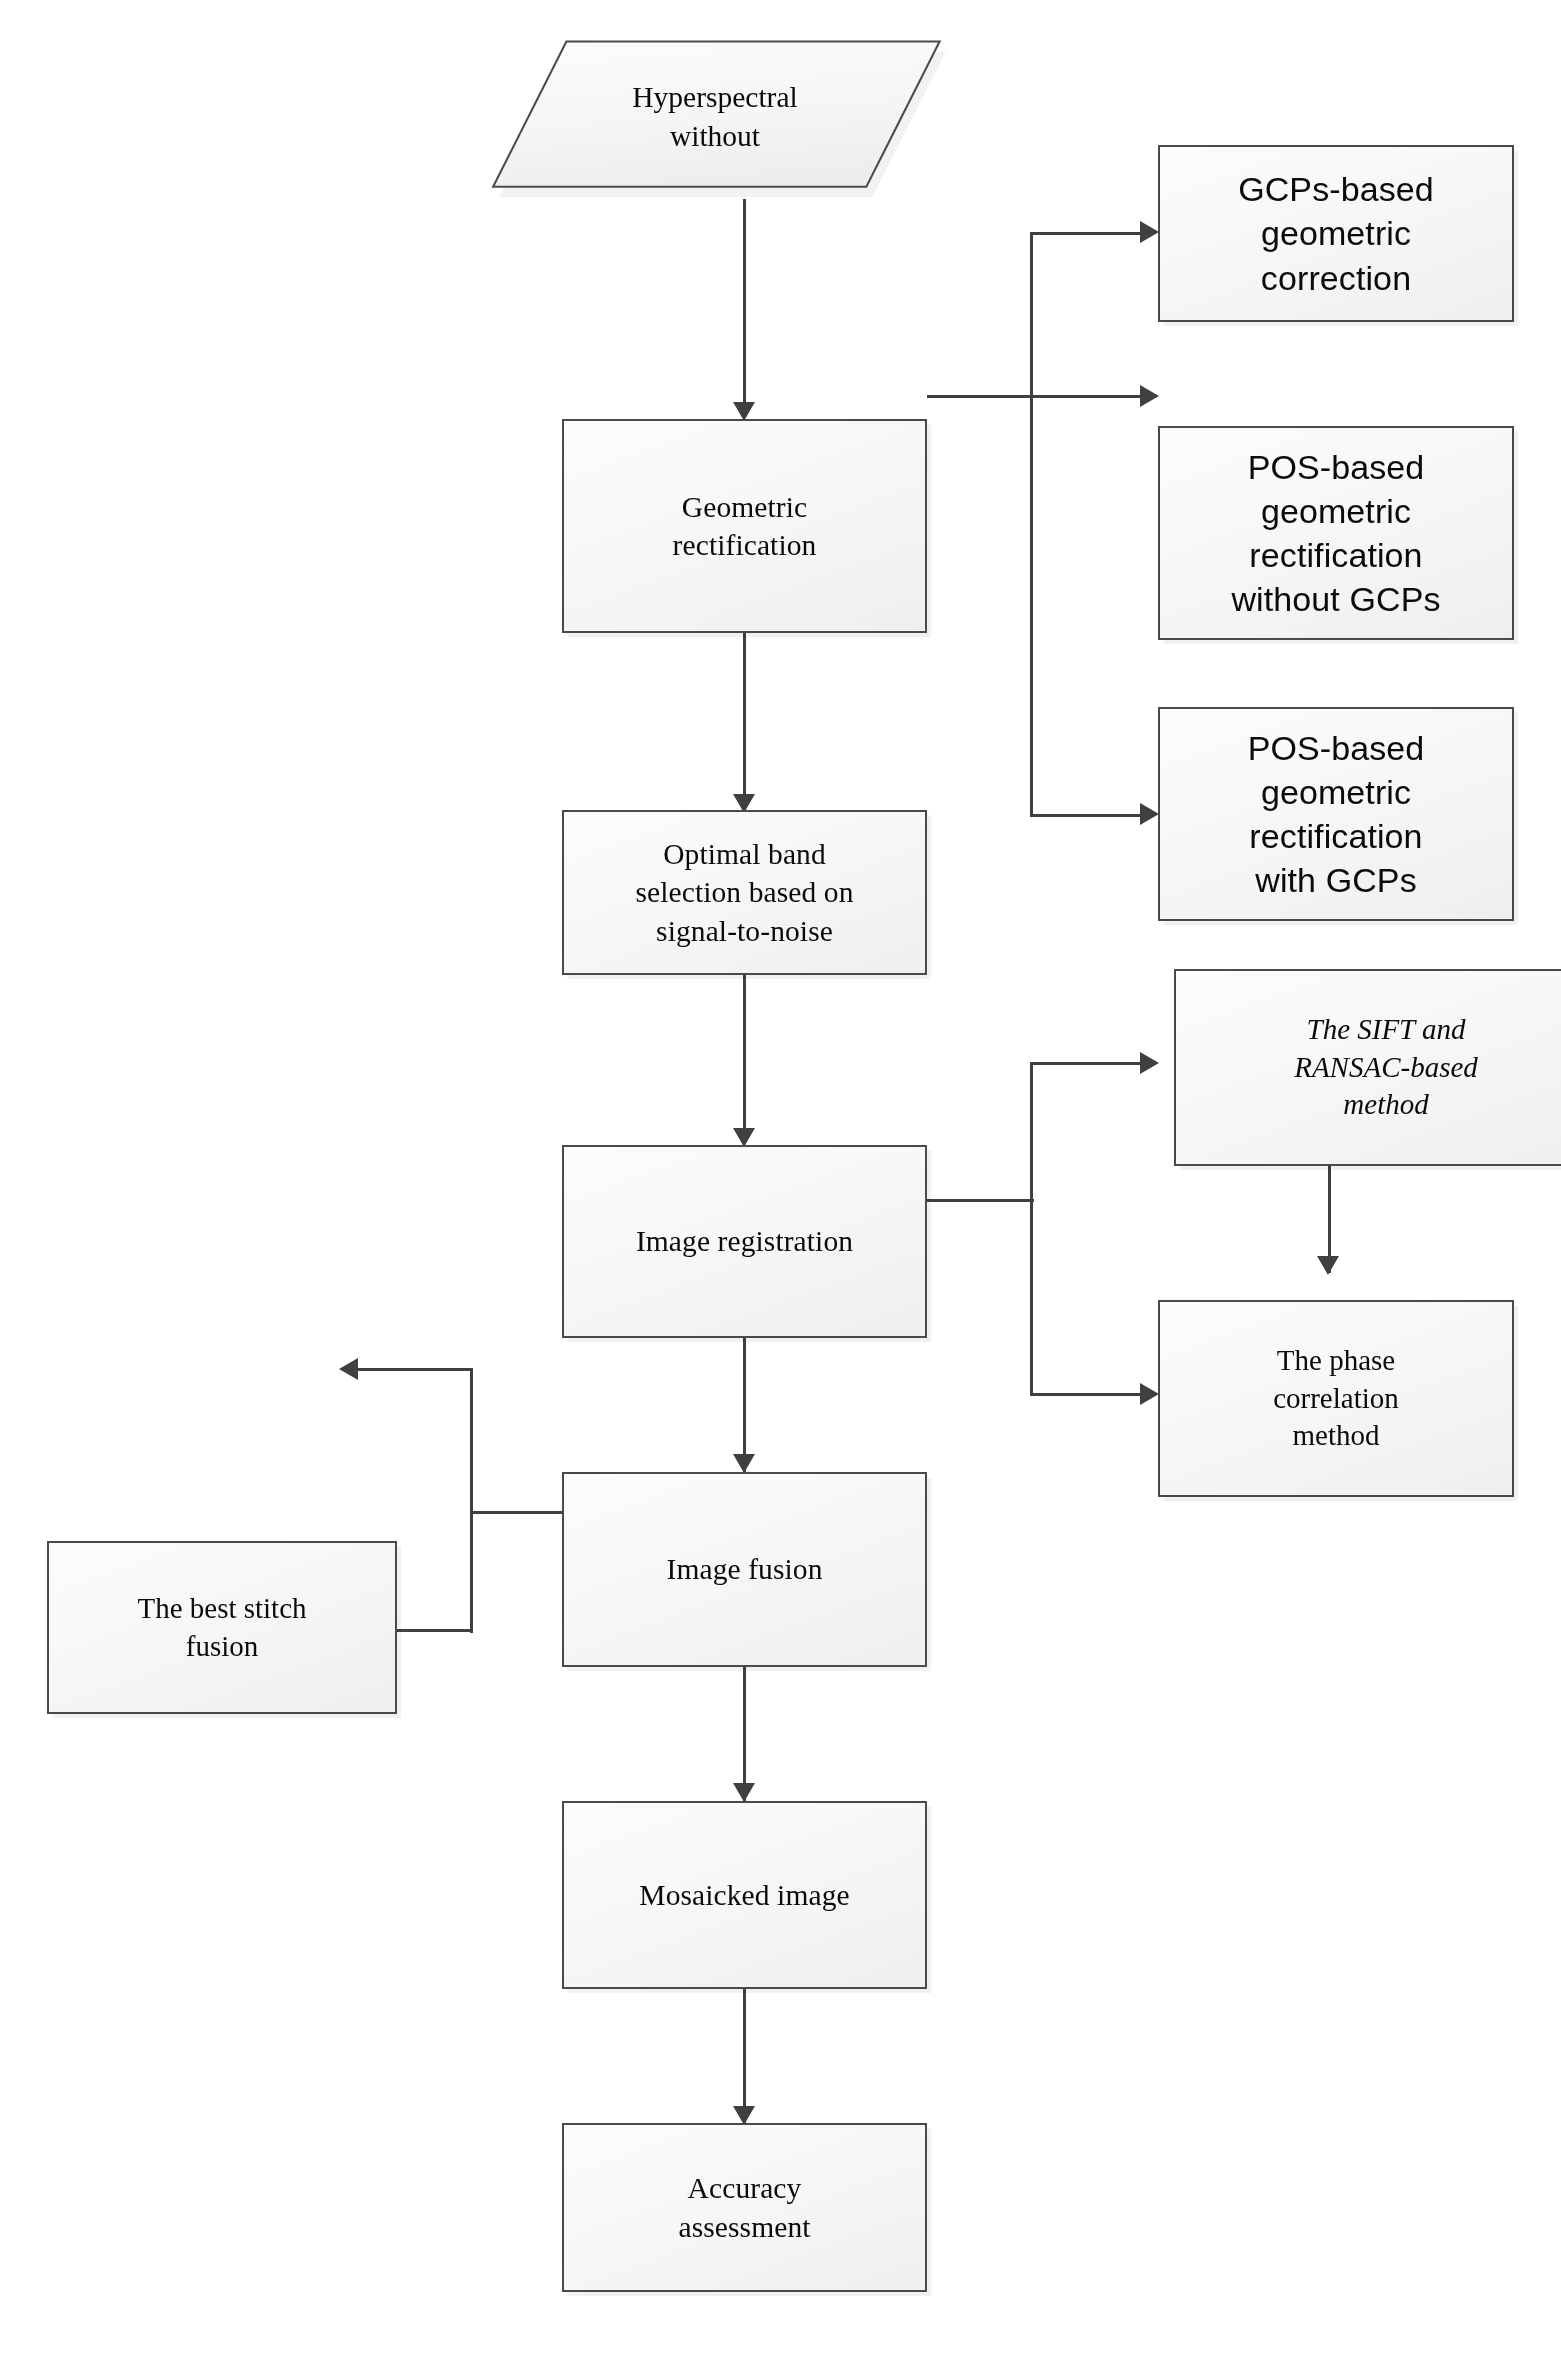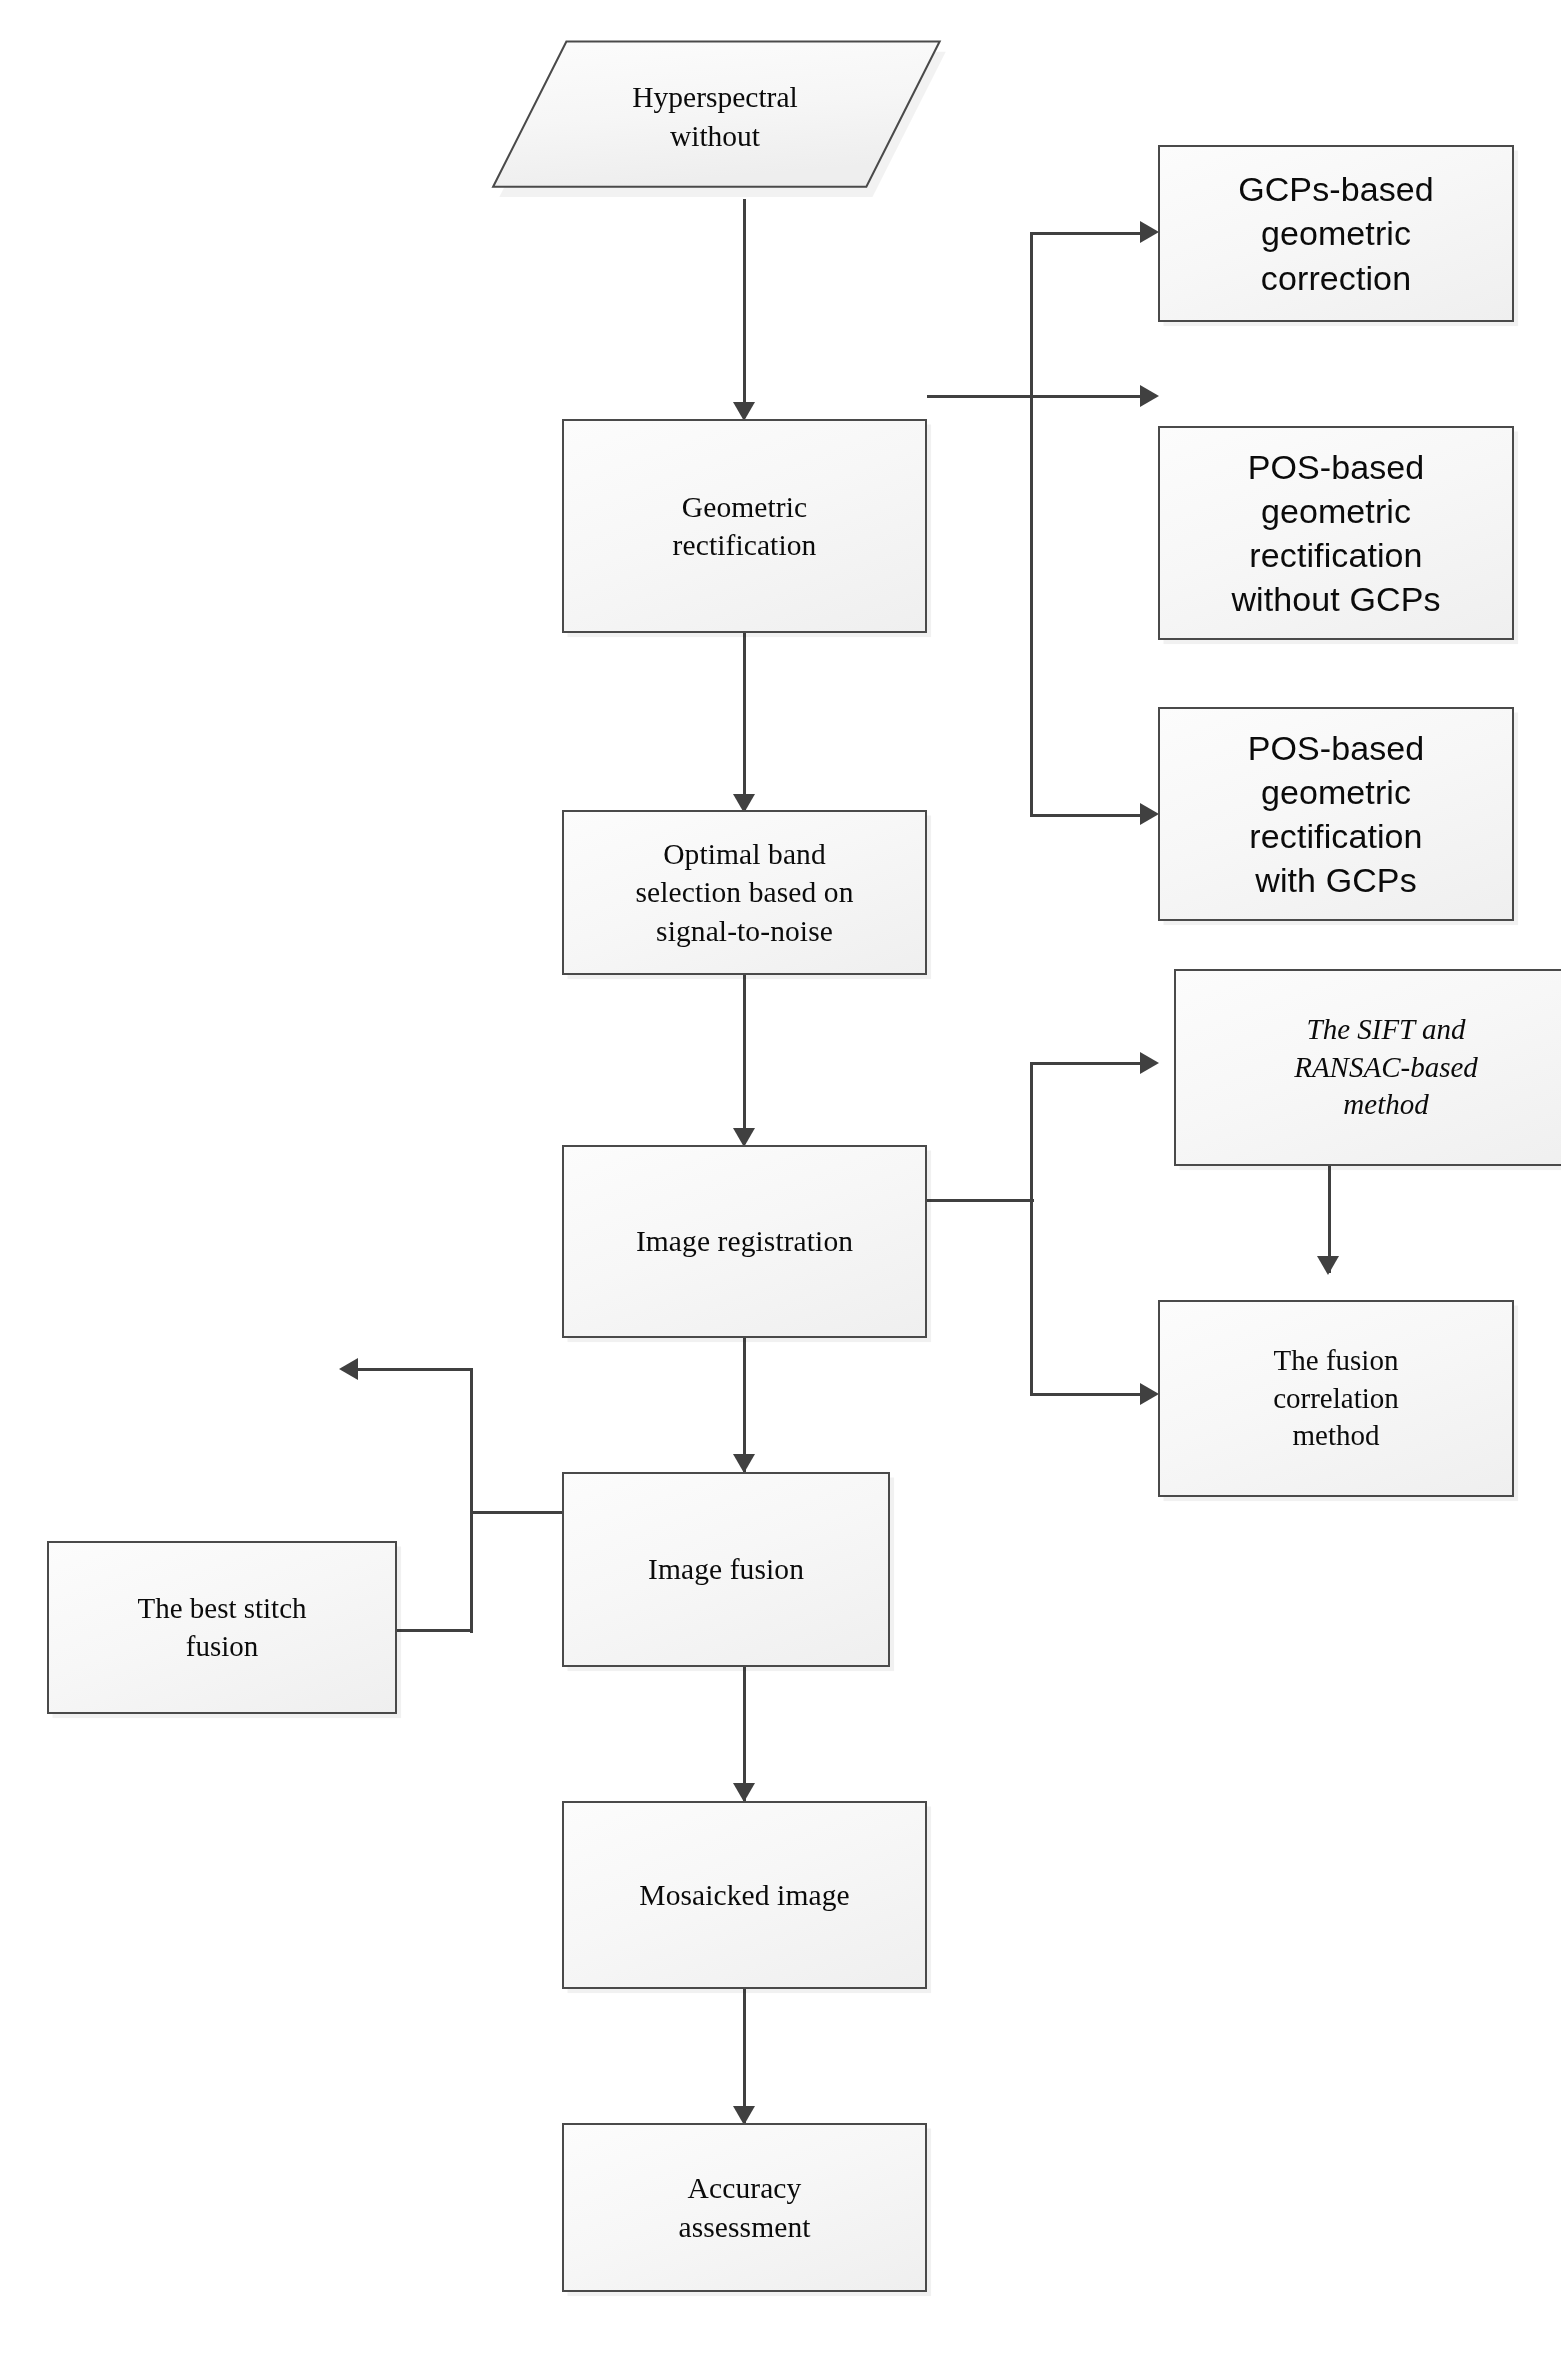--- a/index.html
+++ b/index.html
@@ -130,21 +130,21 @@
   <div class="node chain" style="left:562px;top:810px;width:365px;height:165px;">
     <span class="txt" style="white-space:pre-line;">Optimal band
 selection based on
 signal-to-noise</span>
   </div>
 
   <div class="node chain" style="left:562px;top:1145px;width:365px;height:193px;">
     <span class="txt" style="white-space:pre-line;">Image registration</span>
   </div>
 
-  <div class="node chain" style="left:562px;top:1472px;width:328px;height:195px;font-family:Liberation Serif, serif;">
+  <div class="node chain" style="left:562px;top:1472px;width:365px;height:195px;font-family:Liberation Serif, serif;">
     <span class="txt" style="white-space:pre-line;">Image fusion</span>
   </div>
 
   <div class="node chain" style="left:562px;top:1801px;width:365px;height:188px;">
     <span class="txt" style="white-space:pre-line;">Mosaicked image</span>
   </div>
 
   <div class="node chain" style="left:562px;top:2123px;width:365px;height:169px;">
     <span class="txt" style="white-space:pre-line;">Accuracy
 assessment</span>
@@ -170,21 +170,21 @@
 with GCPs</span>
   </div>
 
   <div class="node serifbox" style="left:1174px;top:969px;width:424px;height:197px;font-style:italic;">
     <span class="txt" style="white-space:pre-line;">The SIFT and
 RANSAC-based
 method</span>
   </div>
 
   <div class="node serifbox" style="left:1158px;top:1300px;width:356px;height:197px;">
-    <span class="txt" style="white-space:pre-line;">The fusion
+    <span class="txt" style="white-space:pre-line;">The phase
 correlation
 method</span>
   </div>
 
 
   <div class="node leftbox" style="left:47px;top:1541px;width:350px;height:173px;">
     <span class="txt" style="white-space:pre-line;">The best stitch
 fusion</span>
   </div>
 

